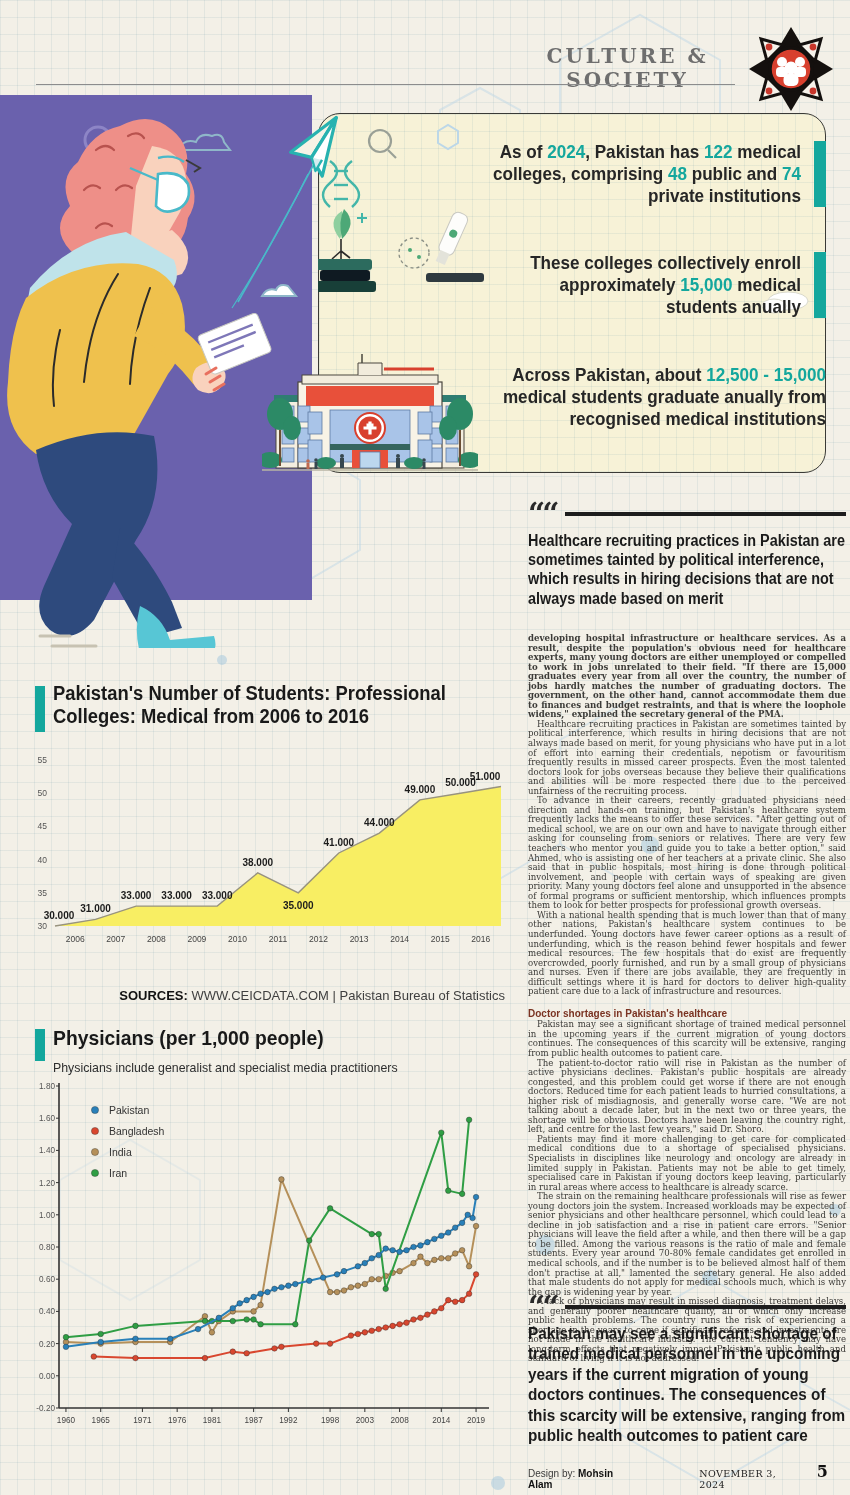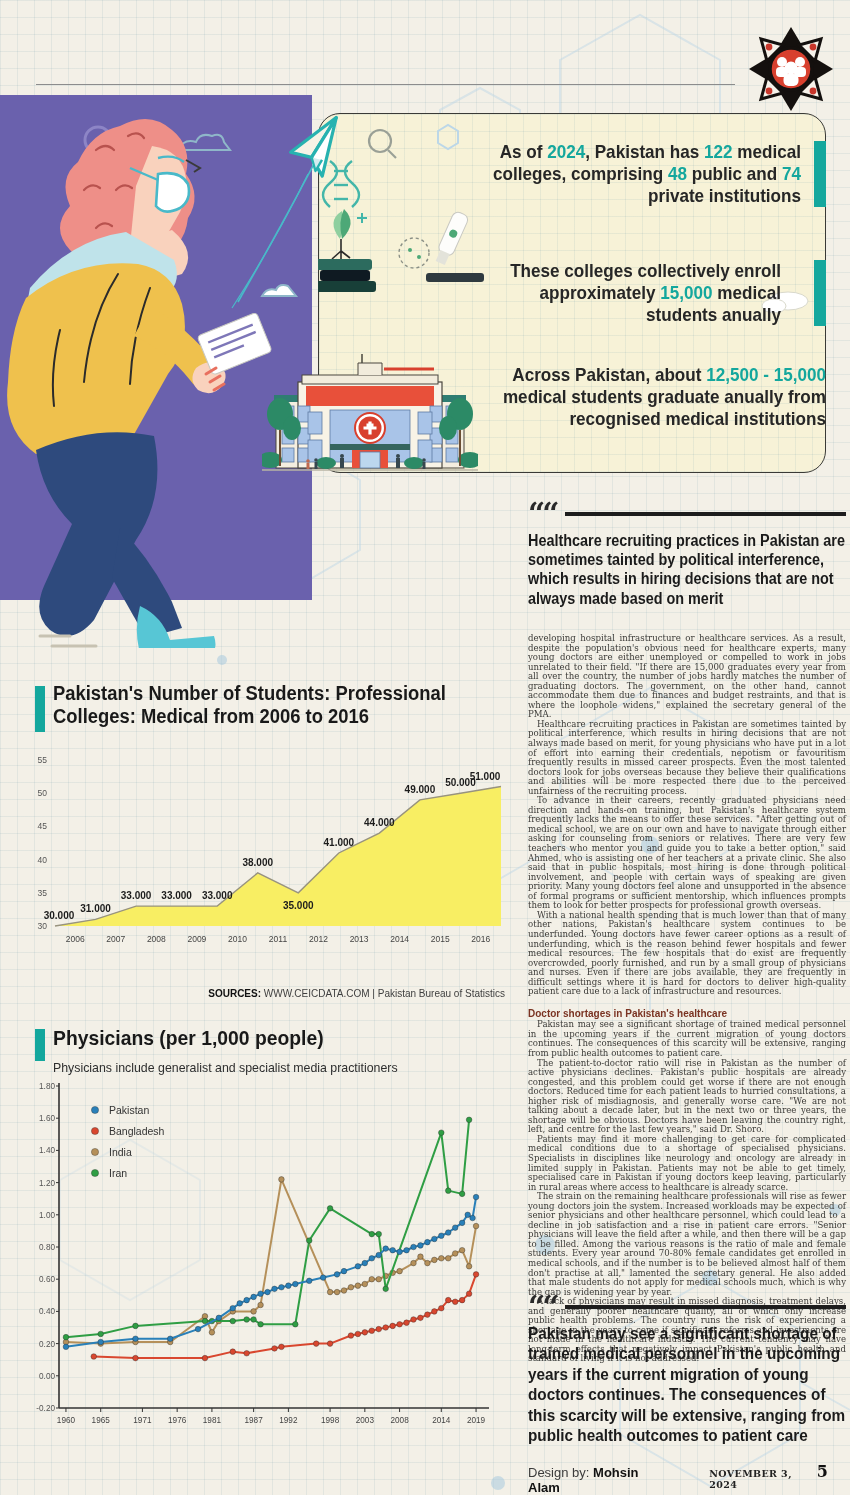--- a/index.html
+++ b/index.html
@@ -42,55 +42,55 @@
   .box-icons{ position:absolute; z-index:3; }
   .hospital{ position:absolute; left:262px; top:348px; z-index:4; }
   .fact{ position:absolute; right:24px; display:flex; align-items:stretch; z-index:5;justify-content:flex-end; }
   .fact-text{
     text-align:right; font-weight:bold; font-size:19px; line-height:1.16; color:#262626;
     transform:scaleX(.9); transform-origin:100% 0;
   }
   .fact-text .hl{ color:#14a79d; }
   .fact-bar{ width:12px; background:#14a79d; margin-left:13px; flex:none; }
   .fact1{ top:141px; } .fact1 .fact-text{ width:360px; }
-  .fact2{ top:260px;gap:20px; } .fact2 .fact-text{ width:340px; }
+  .fact2{ top:252px; } .fact2 .fact-text{ width:340px; }
   .fact3{ top:364px;flex-direction:column; } .fact3 .fact-text{ width:392px; }
   
   .col{ position:absolute; left:528px; width:318px; z-index:5; }
   .quote-head{ display:flex; align-items:center; gap:8px; }
   .quote-glyph{ font-family:"DejaVu Serif", serif; font-weight:bold; font-size:30px; line-height:18px; color:#2a2a2a; letter-spacing:-3px;}
   .quote-rule{ flex:1; height:4px; background:#1d1d1d; }
   .quote-text{
     margin-top:8px; font-weight:bold; font-size:16px; line-height:1.2; color:#1b1b1b;
     transform:scaleX(.9); transform-origin:0 0; width:111%;
   }
   .article{ font-family:"DejaVu Serif", serif; font-size:8.6px; line-height:9.55px;
     color:#3c3b38; text-align:justify; }
   .article p{ text-indent:9px; }
-  .article p.first{ text-indent:0; }
+  .article p.first{ text-indent:0;font-weight:bold; }
   .article h4{ font-family:"Liberation Sans", sans-serif; font-size:10px; color:#7a3322;
     margin:12px 0 2px 0; }
   
   .accent-bar{ position:absolute; width:10px; background:#14a79d; z-index:5; }
   .chart-title{
     position:absolute; font-weight:bold; font-size:20px; line-height:1.15; color:#191919; z-index:5;
     transform:scaleX(.92); transform-origin:0 0;
   }
   .chart-sub{ position:absolute; font-size:13px; color:#2e2e2e; z-index:5; transform:scaleX(.95); transform-origin:0 0;}
   .chart-svg{ position:absolute; z-index:4; }
   .legend1{ position:absolute; left:48px; top:956px; display:flex; align-items:center; gap:12px; z-index:5;}
   .legend1 .dot{ width:22px; height:22px; border-radius:50%; background:#f8ee63; border:1px solid #d9ce57; }
   .legend1 .lab{ font-weight:bold; font-size:12.5px; color:#1c1c1c; }
-  .sources{ position:absolute; right:345px; top:988px; font-size:10px; color:#3f3f3f; z-index:5;}
+  .sources{ position:absolute; right:345px; top:988px; font-size:13px; color:#3f3f3f; z-index:5;}
   .sources b{ color:#111; }
   
   .footer{ position:absolute; left:528px; top:1462px; width:300px; display:flex; align-items:baseline; z-index:5;}
-  .design{ font-size:13px; color:#3b3b3b; }
+  .design{ font-size:10px; color:#3b3b3b; }
   .design b{ color:#111; }
-  .pub-date{ font-family:"DejaVu Serif", serif; font-weight:bold; font-size:9.5px; color:#222; margin-left:62px; letter-spacing:.4px;}
+  .pub-date{ font-family:"DejaVu Serif", serif; font-weight:normal; font-size:9.5px; color:#222; margin-left:62px; letter-spacing:.4px;}
   .page-num{ font-family:"DejaVu Serif", serif; font-weight:bold; font-size:16px; color:#111; margin-left:14px; }
 </style>
 </head>
 <body>
 
 <div class="page">
 
   <svg class="decor" width="850" height="1495">
     <g stroke="#b9d4e6" stroke-width="2" fill="none" opacity="0.45">
       <path d="M560,60 l80,-45 80,45 0,90 -80,45 -80,-45 z"></path>
@@ -105,20 +105,21 @@
         <circle cx="650" cy="845" r="9"></circle>
         <circle cx="545" cy="1245" r="10"></circle>
       <circle cx="710" cy="1278" r="8"></circle>
         <circle cx="498" cy="1483" r="7"></circle>
         <circle cx="835" cy="1210" r="6"></circle>
       <circle cx="48" cy="605" r="6"></circle>
         <circle cx="222" cy="660" r="5"></circle>
     </g>
   </svg>
 
+  <div class="section-title">CULTURE &amp; SOCIETY</div>
   <div class="header-rule"></div>
   <svg class="logo" width="86" height="86" viewBox="0 0 86 86">
     <g transform="translate(43,43)">
       <g fill="#14100e">
         <path d="M0,-42 L12,-22 0,-10 -12,-22 Z"></path>
           <path d="M0,42 L12,22 0,10 -12,22 Z"></path>
         <path d="M-42,0 L-22,12 -10,0 -22,-12 Z"></path>
           <path d="M42,0 L22,12 10,0 22,-12 Z"></path>
       </g>
       <g fill="#f6f2ea" stroke="#14100e" stroke-width="3">

